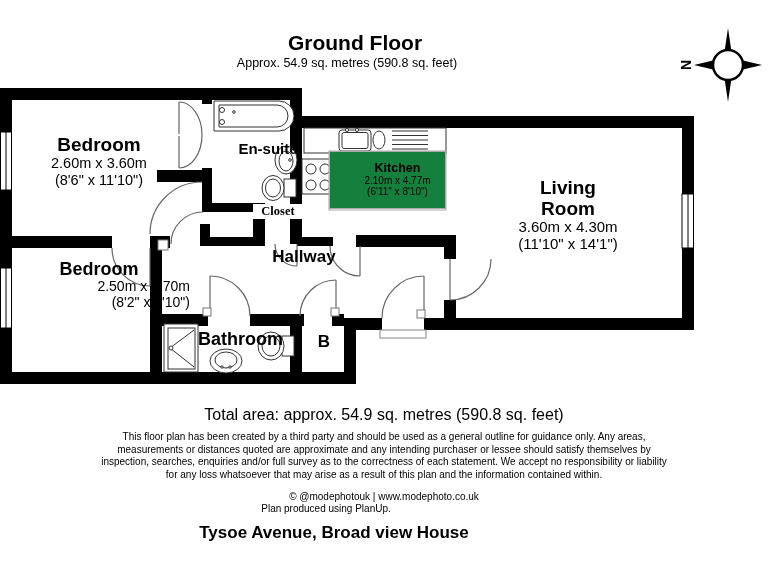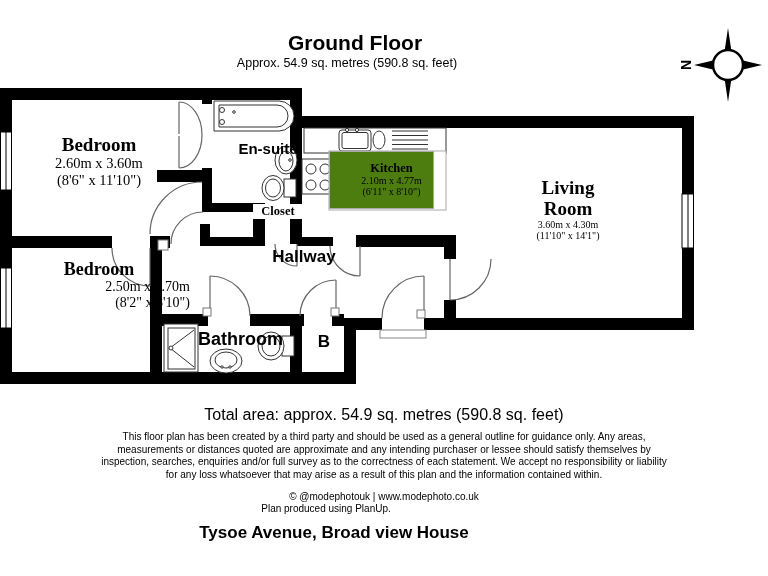--- a/index.html
+++ b/index.html
@@ -2,32 +2,32 @@
 <html><head>
 <meta charset="utf-8">
 <style>
   html,body{margin:0;padding:0;background:#fff;}
   #stage{position:relative;width:768px;height:576px;background:#fff;overflow:hidden;
          font-family:"Liberation Sans", sans-serif;color:#000;}
   #planSvg{position:absolute;left:0;top:0;}
   .abs{position:absolute;text-align:center;}
   .title-main{left:0;top:31px;width:694px;font-size:21px;font-weight:bold;padding-left:8px;}
   .title-sub{left:0;top:56px;width:694px;font-size:12.5px;}
-  .room{line-height:1.12;font-family:Liberation Serif, serif;}
+  .room{line-height:1.12;}
   .rname{font-weight:bold;}
   .b1{left:8px;top:134px;width:182px;}
   .b1 .rname{font-size:19px;}
   .b1 .rdim{font-size:14.5px;}
   .ens{left:200px;top:140px;width:96px;font-size:15px;font-weight:bold;margin-left:20px;}
-  .kitch{left:329px;top:151px;width:105px;height:58px;background:#4d7c0f;border:1px solid #aaa;box-sizing:border-box;padding-top:9px;padding-left:20px;}
+  .kitch{left:329px;top:151px;width:117px;height:58px;background:#15803d;border:1px solid #aaa;box-sizing:border-box;padding-top:9px;padding-left:20px;}
   .kitch .rname{font-size:12.5px;}
   .kitch .rdim{font-size:10px;}
   .living{left:470px;top:177px;width:196px;}
   .living .rname{font-size:19px;line-height:21px;}
-  .living .rdim{font-size:10px;}
+  .living .rdim{font-size:15px;}
   .closet{left:253px;top:204px;width:50px;font-size:12.5px;font-weight:bold;background:#fff;font-family:Liberation Serif, serif;}
   .hall{left:254px;top:247px;width:100px;font-size:17px;font-weight:bold;}
   .b2{left:8px;top:259px;width:182px;}
   .b2 .rname{font-size:18px;}
   .b2 .rdim{font-size:14px;text-align:right;}
   .bath{left:198px;top:329px;width:64px;font-size:18px;font-weight:bold;}
   .broom{left:311px;top:332px;width:26px;font-size:17px;font-weight:bold;}
   .total{left:0;top:406px;width:768px;font-size:16px;}
   .disclaimer{left:94px;top:431px;width:580px;font-size:10px;line-height:12.5px;}
   .credit1{left:0;top:491px;width:768px;font-size:10px;}

